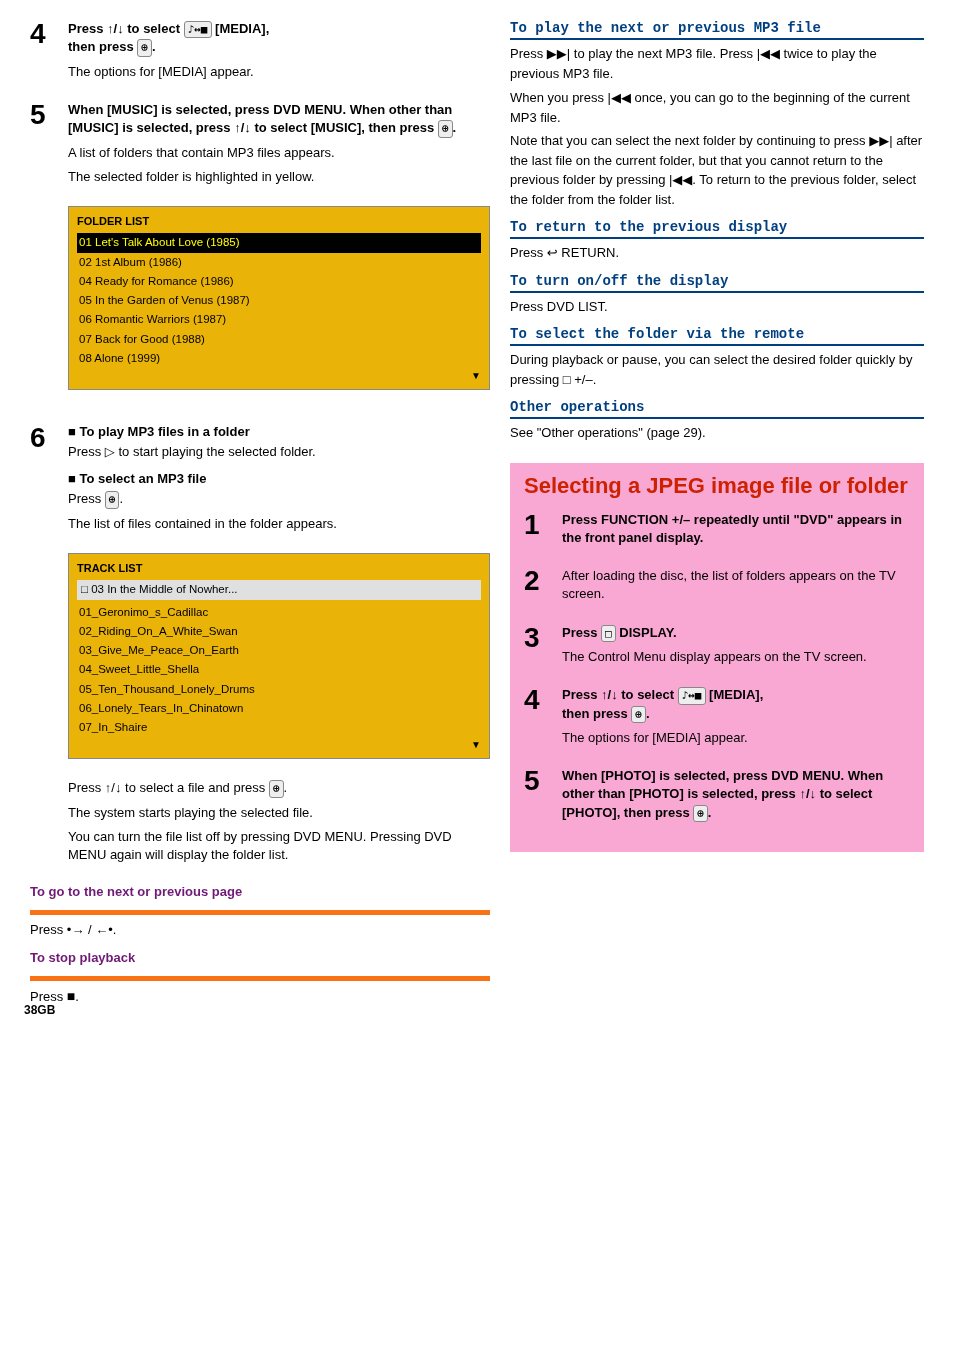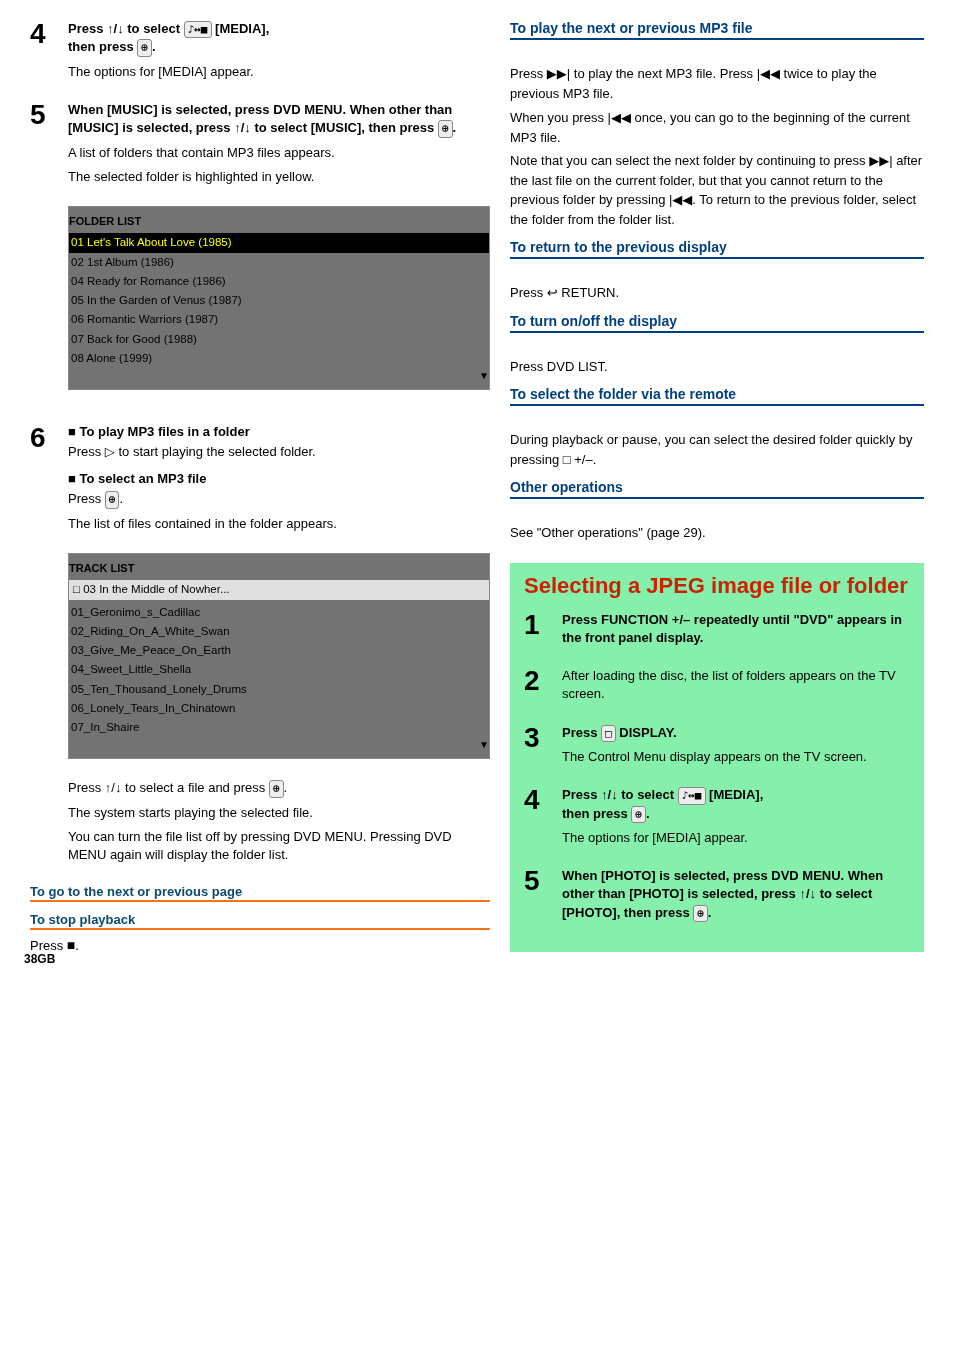--- a/index.html
+++ b/index.html
@@ -57,22 +57,22 @@
       font-weight: bold;
       margin-bottom: 4px;
     }
     .sub-step-title::before {
       content: "■ ";
     }
 
     
     .list-box {
       border: 1px solid #888;
-      background: #737373;
-      padding: 6px 0;
+      background: #eab308;
+      padding: 6px 8px;
       margin: 20px 0;
       font-size: 11.5px;
       line-height: 1.5;
     }
     .list-box .list-title {
       font-size: 11px;
       font-weight: bold;
       margin-bottom: 4px;
       color: #000;
     }
@@ -92,31 +92,32 @@
       text-align: right;
       font-size: 10px;
     }
 
     
     .section-heading {
       font-size: 14px;
       font-weight: bold;
       color: #004080;
       border-bottom: 2px solid #004080;
-      margin-bottom: 24px;
+      margin-bottom: 4px;
       padding-bottom: 2px;
       margin-top: 14px;
+      font-family: Liberation Mono, monospace;
     }
     .section-heading:first-child {
       margin-top: 0;
     }
 
     
     .big-section {
-      background: #86efac;
+      background: #f9a8d4;
       padding: 10px 14px 10px 14px;
       margin-top: 20px;
       margin-bottom: 12px;
     }
     .big-section-title {
       font-size: 22px;
       font-weight: bold;
       color: #cc2200;
       margin-bottom: 12px;
       line-height: 1.2;
@@ -148,23 +149,23 @@
       background: #eee;
       border: 1px solid #888;
       border-radius: 3px;
       padding: 0 3px;
       font-size: 11px;
     }
 
     
     .subhead {
       font-weight: bold;
-      color: #0c4a6e;
-      border-bottom: 2px solid #f97316;
-      padding-bottom: 1px;
+      color: #701a75;
+      border-bottom: 5px solid #f97316;
+      padding-bottom: 11px;
       margin-bottom: 5px;
       margin-top: 10px;
       font-size: 13px;
     }
 
   </style>
 </head>
 <body>
 
 <div class="page" style="position:relative;">
@@ -234,20 +235,21 @@
         </div>
 
         <p>Press ↑/↓ to select a file and press <span class="icon-btn">⊕</span>.</p>
         <p style="margin-top:5px;">The system starts playing the selected file.</p>
         <p style="margin-top:5px;">You can turn the file list off by pressing DVD MENU. Pressing DVD MENU again will display the folder list.</p>
       </div>
     </div>
 
     <div class="nav-section">
       <div class="subhead">To go to the next or previous page</div>
+      <p>Press •→ / ←•.</p>
     </div>
 
     <div class="nav-section">
       <div class="subhead">To stop playback</div>
       <p>Press <span style="font-size:14px;font-weight:bold;">■</span>.</p>
     </div>
 
   </div>
 
   <div class="right-col">

